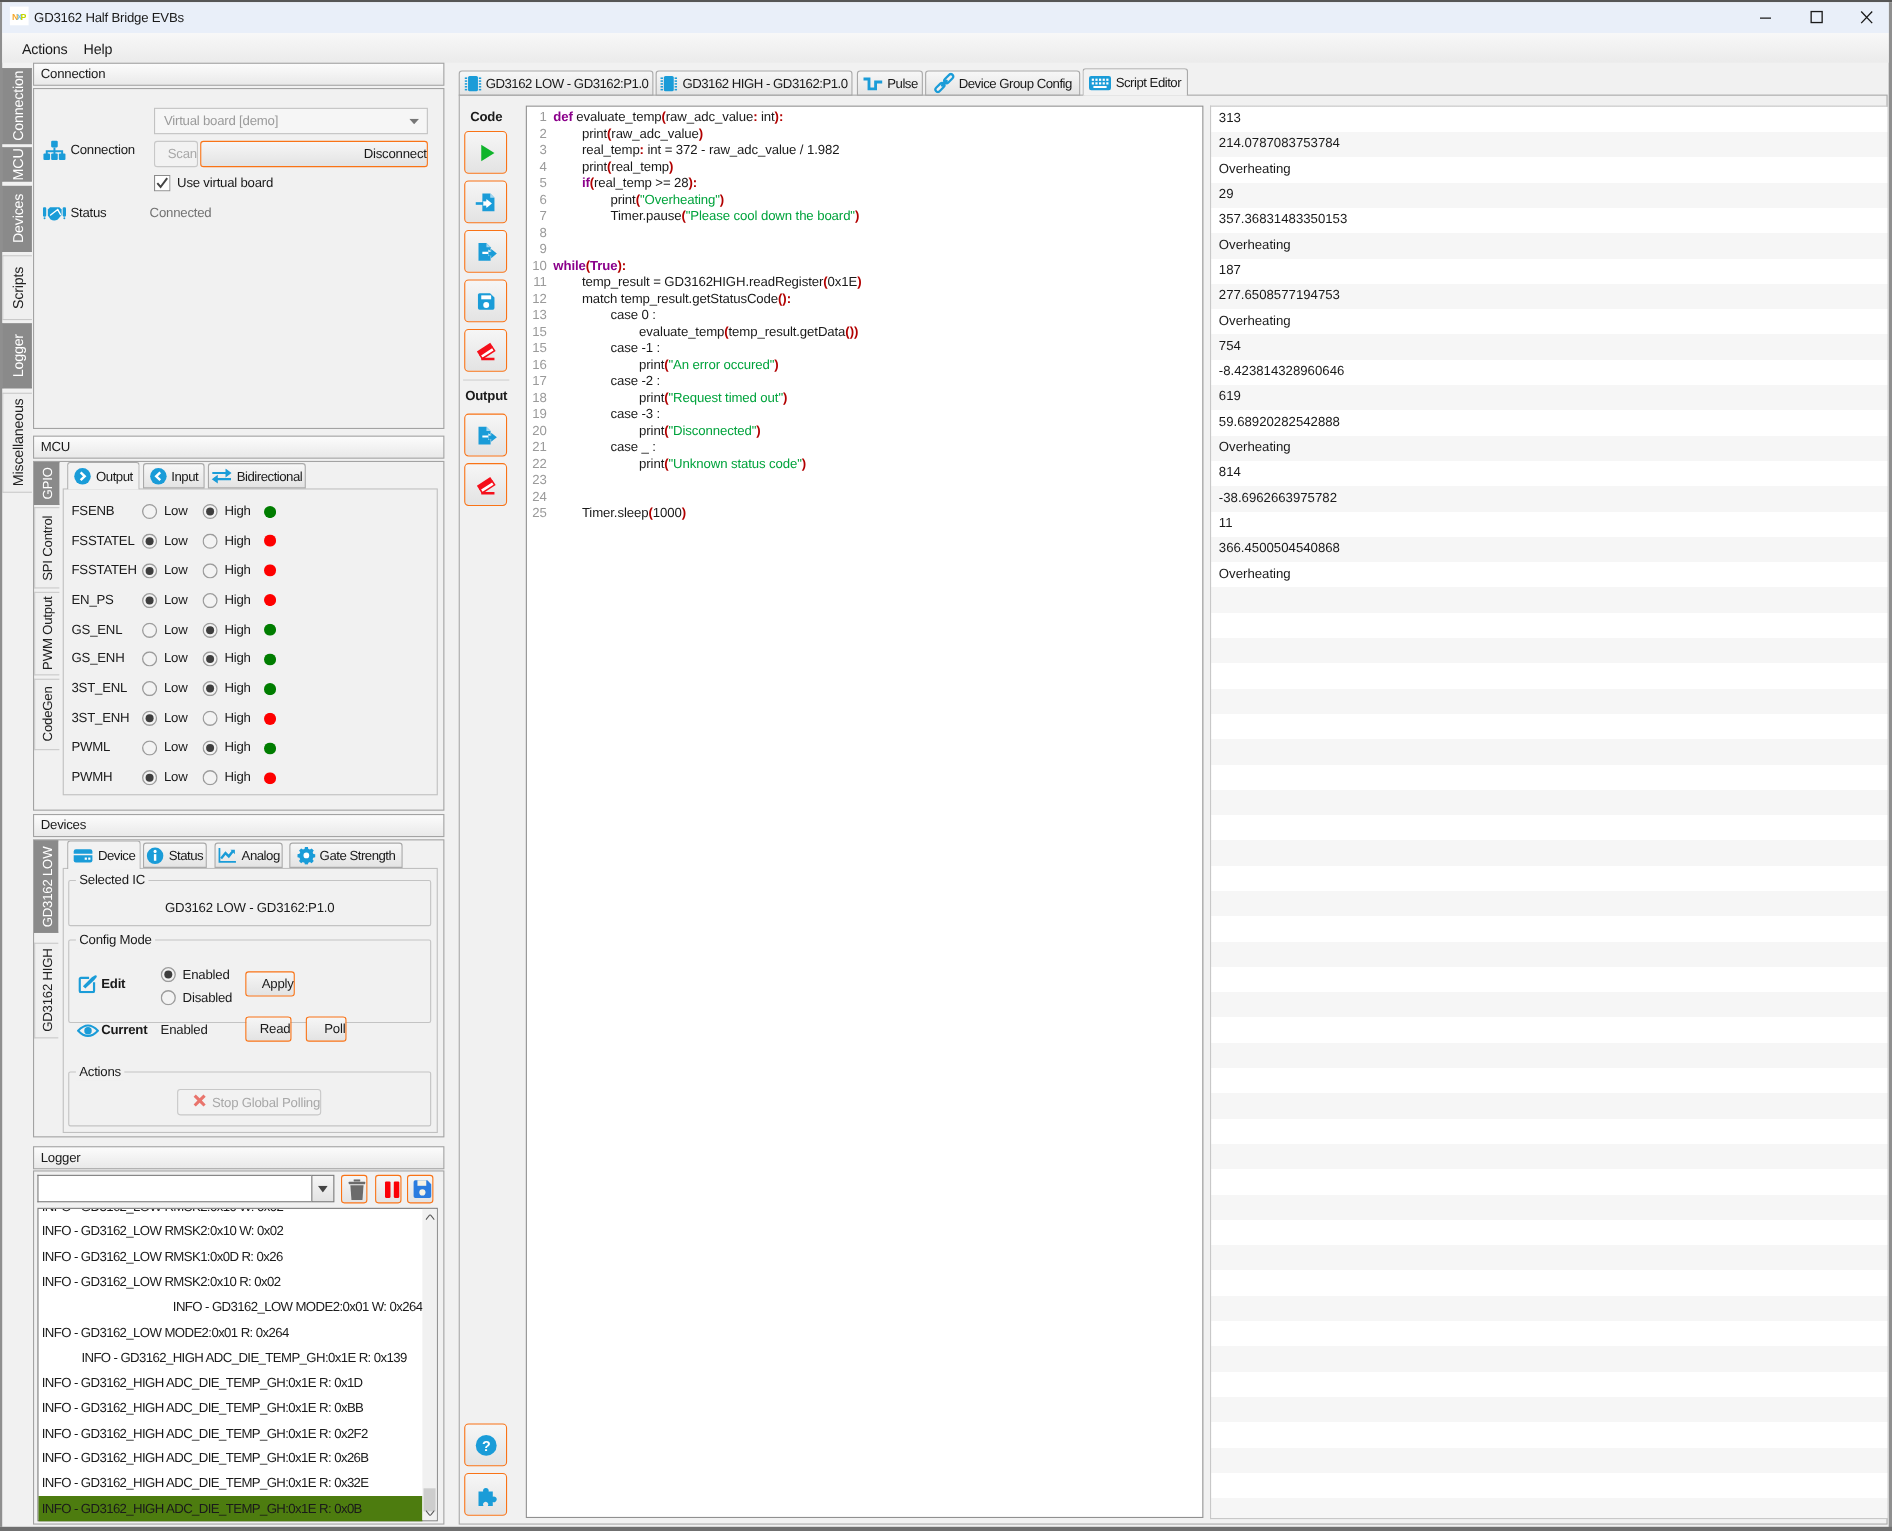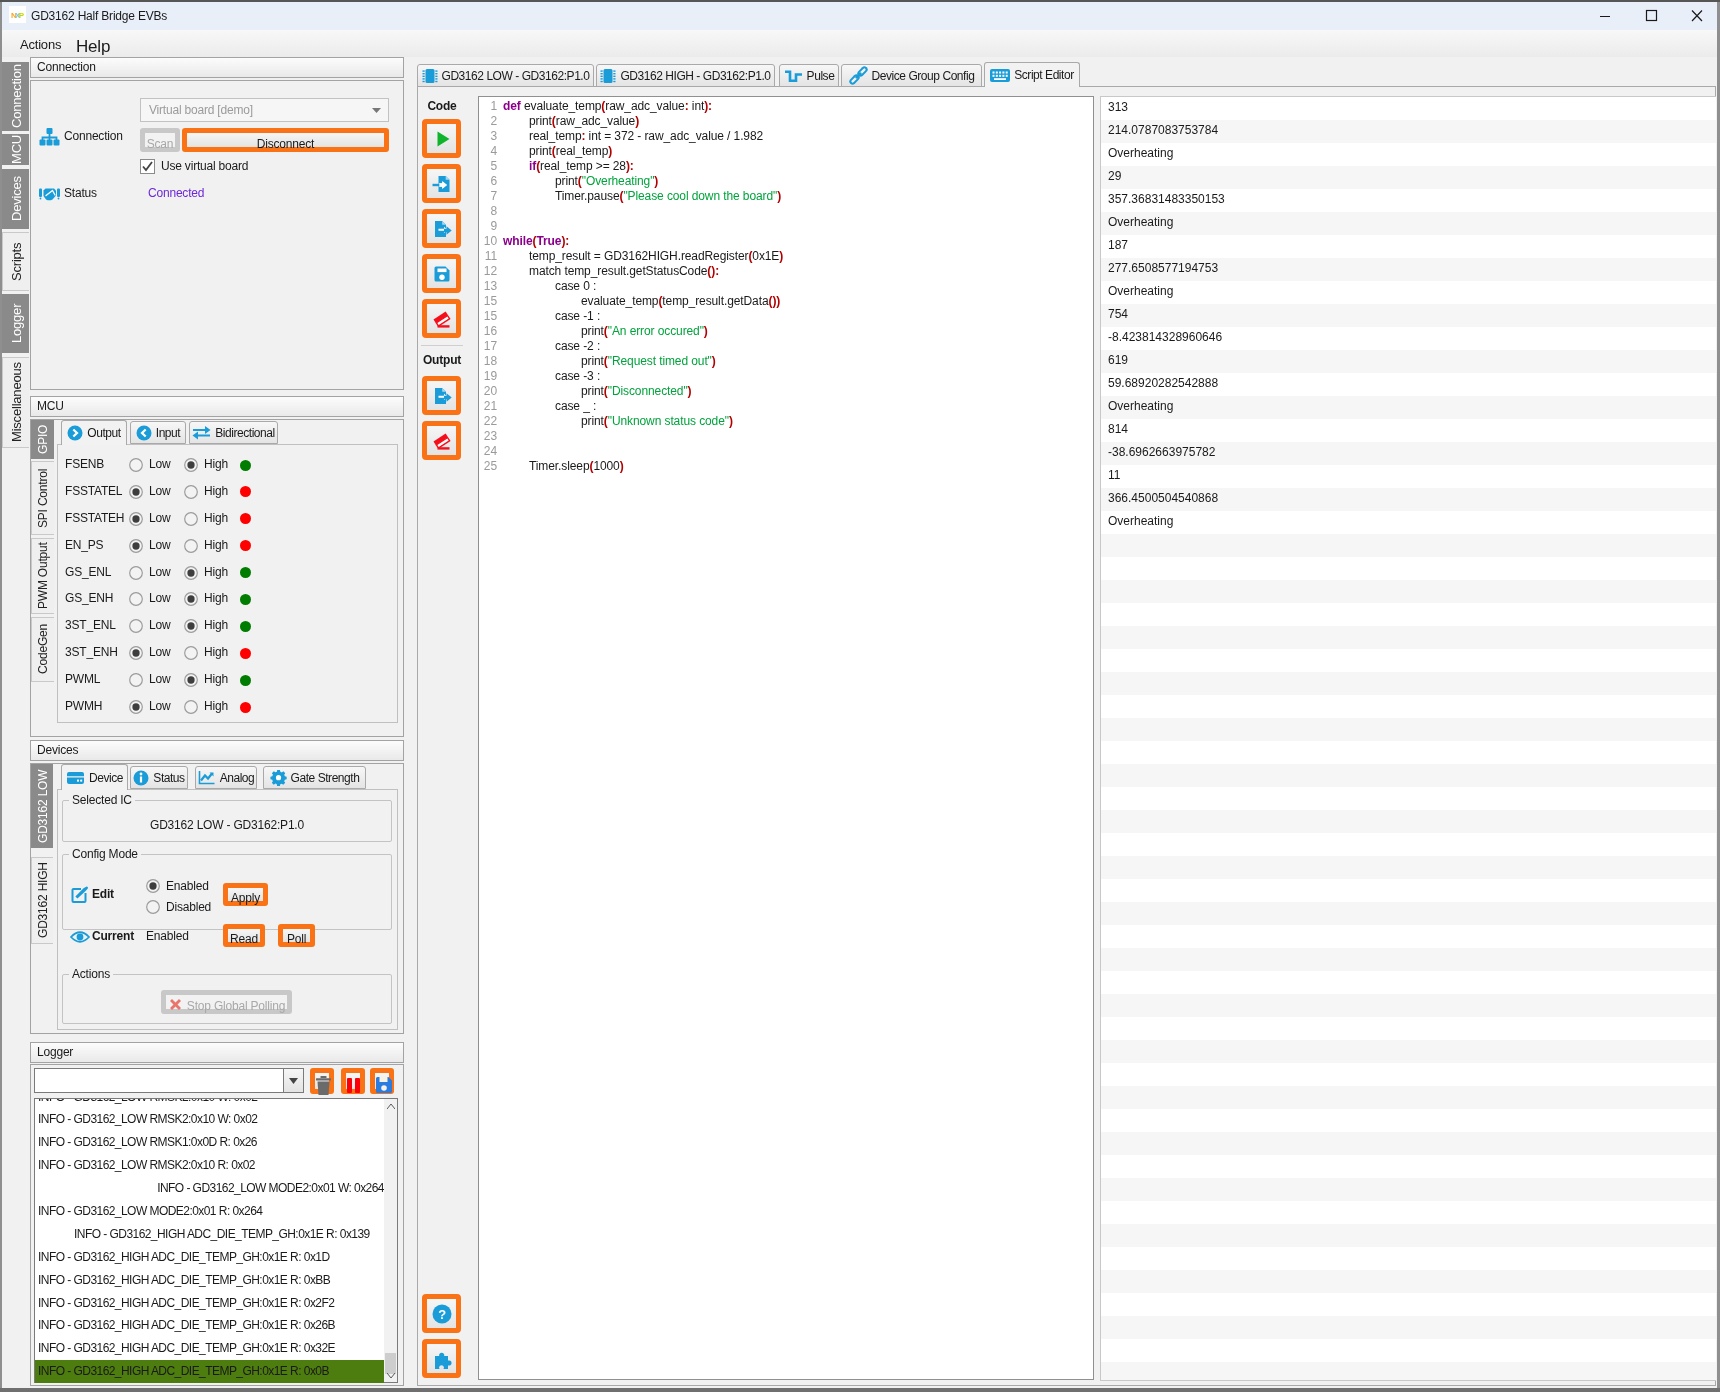--- a/index.html
+++ b/index.html
@@ -1,20 +1,20 @@
 <!DOCTYPE html>
 <html><head><meta charset="utf-8"><title>GD3162 Half Bridge EVBs</title>
 <style>
 *{box-sizing:border-box;margin:0;padding:0}
 html,body{width:1720px;height:1392px;overflow:hidden}
 body{position:relative;background:#f1f1f1;font-family:"Liberation Sans",sans-serif;font-size:12px;color:#1a1a1a;letter-spacing:-0.2px;-webkit-font-smoothing:antialiased}
 .a{position:absolute}
 .hdr{background:linear-gradient(#fcfcfc,#e9e9e9);border:1px solid #a3a3a3;line-height:19px;padding-left:6px}
 .panel{background:#f1f1f1;border:1px solid #a3a3a3}
-.btn{background:linear-gradient(#f6f6f6,#e3e3e3);border:5px solid #f97316;border-radius:3px;text-align:center}
+.btn{background:linear-gradient(#f6f6f6,#e3e3e3);border:1px solid #f97316;border-radius:3px;text-align:right}
 .btn.dis{background:#f2f2f2;border-color:#c8c8c8;color:#a8a8a8}
 .vtab{writing-mode:vertical-rl;transform:rotate(180deg);text-align:center;color:#222;background:#efefef;border:1px solid #c9c9c9;border-left:none}
 .vtab.sel{background:#8a8a8a;color:#fff;border-color:#8a8a8a}
 .toptab{background:linear-gradient(#f7f7f7,#e4e4e4);border:1px solid #a9a9a9;border-radius:3px 3px 0 0;display:flex;align-items:center;justify-content:center;gap:4px;white-space:nowrap;overflow:hidden;letter-spacing:-0.45px}
 .toptab svg{flex:0 0 auto}
 .toptab.sel{background:#f2f2f2;border-bottom:none;z-index:5}
 .gbox{border:1px solid #c3c3c3;border-radius:2px}
 .glab{position:absolute;top:-8px;left:6px;background:#f1f1f1;padding:0 3px;line-height:15px}
 .row{position:absolute;height:23px;line-height:23px;padding-left:7px;white-space:pre;letter-spacing:0}
 .lrow{position:absolute;height:22.9px;line-height:22.9px;padding-left:3px;white-space:pre;letter-spacing:-0.55px}
@@ -34,21 +34,21 @@
     <text x="0" y="7" font-size="8" font-weight="bold" font-family="Liberation Sans"><tspan fill="#f5a623">N</tspan><tspan fill="#7bc4e8" dx="-1.5">X</tspan><tspan fill="#c3d600" dx="-1.5">P</tspan></text>
   </svg>
 <div class="a" style="left:31px;top:8px;font-size:12px;line-height:16px">GD3162 Half Bridge EVBs</div>
 <svg class="a" style="left:1596px;top:8px" width="116" height="16" viewBox="0 0 116 16">
     <path d="M4 8.5 h10" stroke="#1a1a1a" stroke-width="1"></path>
     <rect x="50.5" y="2.5" width="10" height="10" fill="none" stroke="#1a1a1a" stroke-width="1.2"></rect>
     <path d="M96 2.5 L106 13 M106 2.5 L96 13" stroke="#1a1a1a" stroke-width="1.2"></path>
   </svg>
 <div class="a" style="left:2px;top:30px;width:1715px;height:27px;background:linear-gradient(#f8f8f8,#ebebeb)"></div>
 <div class="a" style="left:20px;top:37px;font-size:13px">Actions</div>
-<div class="a" style="left:76px;top:37px;font-size:17px">Help</div>
+<div class="a" style="left:76px;top:37px;font-size:13px">Help</div>
 <div class="a vtab sel" style="left:2px;top:62px;width:27px;height:69px;font-size:13px;line-height:27px">Connection</div>
 <div class="a vtab sel" style="left:2px;top:134px;width:27px;height:31px;font-size:13px;line-height:27px">MCU</div>
 <div class="a vtab sel" style="left:2px;top:169px;width:27px;height:60px;font-size:13px;line-height:27px">Devices</div>
 <div class="a vtab" style="left:2px;top:232px;width:27px;height:59px;font-size:13px;line-height:27px">Scripts</div>
 <div class="a vtab sel" style="left:2px;top:294px;width:27px;height:59px;font-size:13px;line-height:27px">Logger</div>
 <div class="a vtab" style="left:2px;top:357px;width:27px;height:91px;font-size:13px;line-height:27px">Miscellaneous</div>
 <div class="a hdr" style="left:30px;top:57px;width:374px;height:21px">Connection</div>
 <div class="a panel" style="left:30px;top:80px;width:374px;height:310px"></div>
 <div class="a" style="left:140px;top:98px;width:249px;height:24px;background:#f6f6f6;border:1px solid #c2c2c2;color:#9b9b9b;line-height:22px;padding-left:8px">Virtual board [demo]</div>
 <svg class="a" style="left:372px;top:108px" width="9" height="5" viewBox="0 0 9 5">
@@ -71,21 +71,21 @@
 <div class="a" style="left:161px;top:159px">Use virtual board</div>
 <span class="a" style="left:39px;top:185px"><svg width="21" height="17" viewBox="0 0 21 17">
       <rect x="0" y="3.5" width="3" height="8.5" rx="1" fill="#1a9cd8"></rect>
       <rect x="18" y="3.5" width="3" height="8.5" rx="1" fill="#1a9cd8"></rect>
       <circle cx="1.5" cy="13.5" r="0.9" fill="#1a9cd8"></circle>
       <circle cx="19.5" cy="13.5" r="0.9" fill="#1a9cd8"></circle>
       <path d="M6.5 3.5 h8.5 l2 2 v5 l-3.5 4 a7 7 0 0 1 -6.5 0 L4.5 11 v-5.5 Z" fill="#1a9cd8"></path>
       <path d="M7 10.5 L13.5 5.5 M13.5 5.5 l2.5 4.5" stroke="#fff" stroke-width="1.3" fill="none" stroke-linecap="round"></path>
     </svg></span>
 <div class="a" style="left:64px;top:186px">Status</div>
-<div class="a" style="left:148px;top:186px;color:#6d28d9">Connected</div>
+<div class="a" style="left:136px;top:186px;color:#737373">Connected</div>
 <div class="a hdr" style="left:30px;top:396px;width:374px;height:21px">MCU</div>
 <div class="a panel" style="left:30px;top:419px;width:374px;height:318px"></div>
 <div class="a vtab sel" style="left:31px;top:420px;width:23px;height:39px;font-size:12px;line-height:23px">GPIO</div>
 <div class="a vtab" style="left:31px;top:461px;width:23px;height:74px;font-size:12px;line-height:23px">SPI Control</div>
 <div class="a vtab" style="left:31px;top:538px;width:23px;height:76px;font-size:12px;line-height:23px">PWM Output</div>
 <div class="a vtab" style="left:31px;top:617px;width:23px;height:65px;font-size:12px;line-height:23px">CodeGen</div>
 <div class="a" style="left:57px;top:444px;width:341px;height:279px;border:1px solid #c0c0c0;background:#f1f1f1"></div>
 <div class="a toptab sel" style="left:61px;top:420px;width:66px;height:25px;font-size:12px">
     <svg width="16" height="16" viewBox="0 0 16 16">
       <circle cx="8" cy="8" r="7.5" fill="#1a9cd8"></circle>

